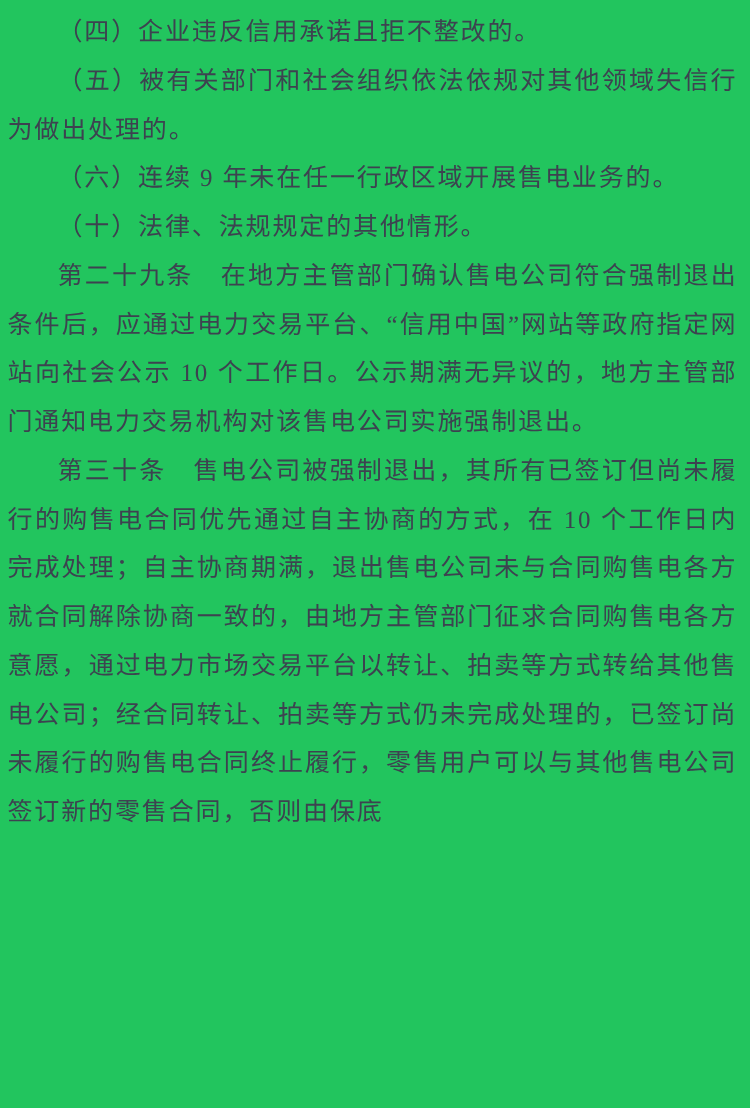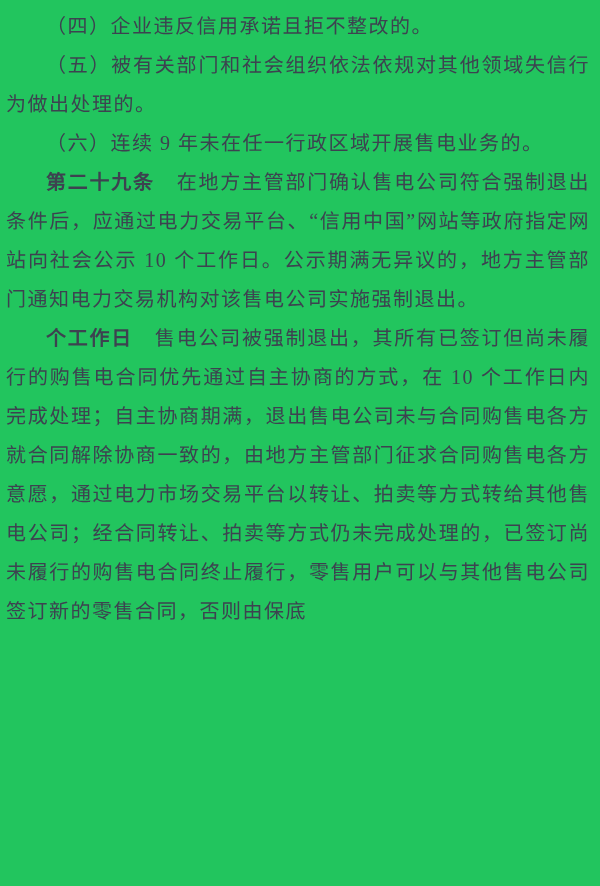--- a/index.html
+++ b/index.html
@@ -24,27 +24,28 @@
     font-family: "Liberation Serif", "DejaVu Serif", serif;
     font-size: 20px;
     line-height: 39px;
     color: #3d4250;
     text-align: justify;
     text-indent: 2em;
     letter-spacing: 1.5px;
     word-break: break-all;
   }
   .para strong {
-    font-weight: bold;
+    font-weight: normal;
   }
 </style>
 </head>
 <body>
 
 <div class="page" style="background: #22c55e; color: rgb(61, 66, 80);">
   <div class="doc-body">
       <p class="para">（四）企业违反信用承诺且拒不整改的。</p>
       <p class="para">（五）被有关部门和社会组织依法依规对其他领域失信行为做出处理的。</p>
       <p class="para">（六）连续 9 年未在任一行政区域开展售电业务的。</p>
+      <p class="para">（十）法律、法规规定的其他情形。</p>
       <p class="para"><strong>第二十九条</strong>　在地方主管部门确认售电公司符合强制退出条件后，应通过电力交易平台、“信用中国”网站等政府指定网站向社会公示 10 个工作日。公示期满无异议的，地方主管部门通知电力交易机构对该售电公司实施强制退出。</p>
-      <p class="para"><strong>个工作日</strong>　售电公司被强制退出，其所有已签订但尚未履行的购售电合同优先通过自主协商的方式，在 10 个工作日内完成处理；自主协商期满，退出售电公司未与合同购售电各方就合同解除协商一致的，由地方主管部门征求合同购售电各方意愿，通过电力市场交易平台以转让、拍卖等方式转给其他售电公司；经合同转让、拍卖等方式仍未完成处理的，已签订尚未履行的购售电合同终止履行，零售用户可以与其他售电公司签订新的零售合同，否则由保底</p>
+      <p class="para"><strong>第三十条</strong>　售电公司被强制退出，其所有已签订但尚未履行的购售电合同优先通过自主协商的方式，在 10 个工作日内完成处理；自主协商期满，退出售电公司未与合同购售电各方就合同解除协商一致的，由地方主管部门征求合同购售电各方意愿，通过电力市场交易平台以转让、拍卖等方式转给其他售电公司；经合同转让、拍卖等方式仍未完成处理的，已签订尚未履行的购售电合同终止履行，零售用户可以与其他售电公司签订新的零售合同，否则由保底</p>
     </div>
 </div>
 
 </body></html>

